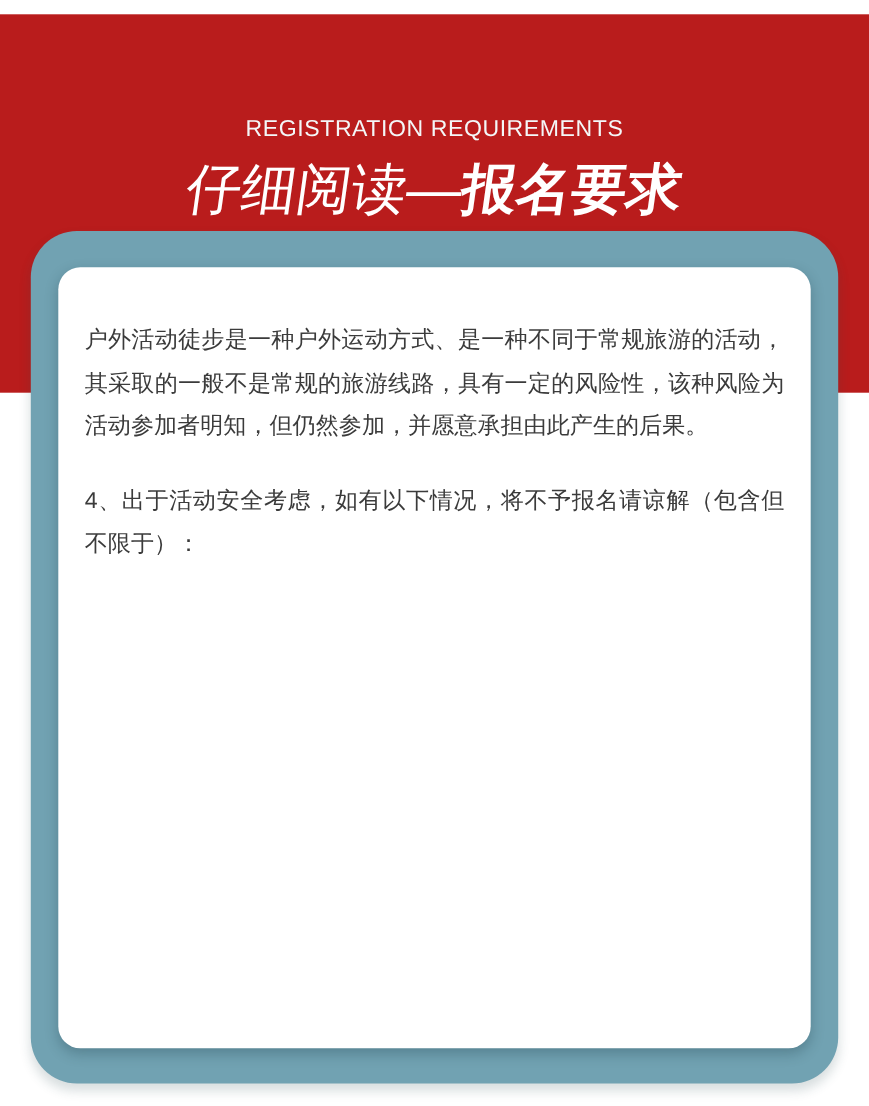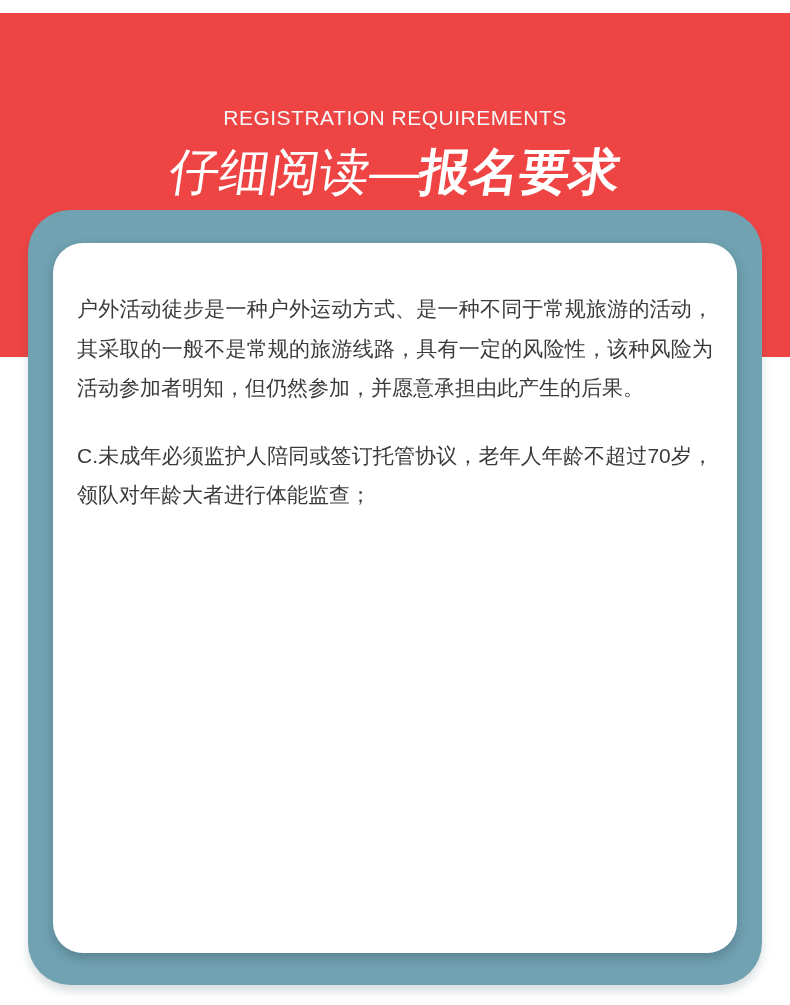--- a/index.html
+++ b/index.html
@@ -15,21 +15,21 @@
     overflow: hidden;
   }
 
   
   .header-block {
     position: absolute;
     top: 13px;
     left: 0;
     width: 790px;
     height: 344px;
-    background: #ef4444;
+    background: #b91c1c;
   }
 
   .eyebrow {
     position: absolute;
     top: 93px;
     left: 0;
     width: 100%;
     text-align: center;
     color: #f4f7f8;
     font-size: 21px;
@@ -69,21 +69,21 @@
   }
 
   
   .card {
     position: absolute;
     left: 53px;
     top: 243px;
     width: 684px;
     height: 710px;
     background: #ffffff;
-    border-radius: 30px;
+    border-radius: 20px;
     box-shadow: 0 5px 12px rgba(20, 50, 60, 0.28);
     box-sizing: border-box;
     padding: 46px 24px 0 24px;
   }
 
   .card-text {
     color: #3b3b3b;
     font-size: 21px;
     line-height: 39.5px;
     text-align: justify;
@@ -105,15 +105,15 @@
   <div class="main-title">
     <span class="title-regular">仔细阅读—</span><span class="title-bold">报名要求</span>
   </div>
 </div>
 
 <div class="frame"></div>
 
 <div class="card">
   <div class="card-text">
     <p class="intro-paragraph">户外活动徒步是一种户外运动方式、是一种不同于常规旅游的活动，其采取的一般不是常规的旅游线路，具有一定的风险性，该种风险为活动参加者明知，但仍然参加，并愿意承担由此产生的后果。</p>
-    <p class="req-item">C.未成年必须监护人陪同或签订托管协议，老年人年龄不超过70岁，领队对年龄大者进行体能监查；</p>
+    <p class="req-item">4、出于活动安全考虑，如有以下情况，将不予报名请谅解（包含但不限于）：</p>
   </div>
 </div>
 
 </body></html>

